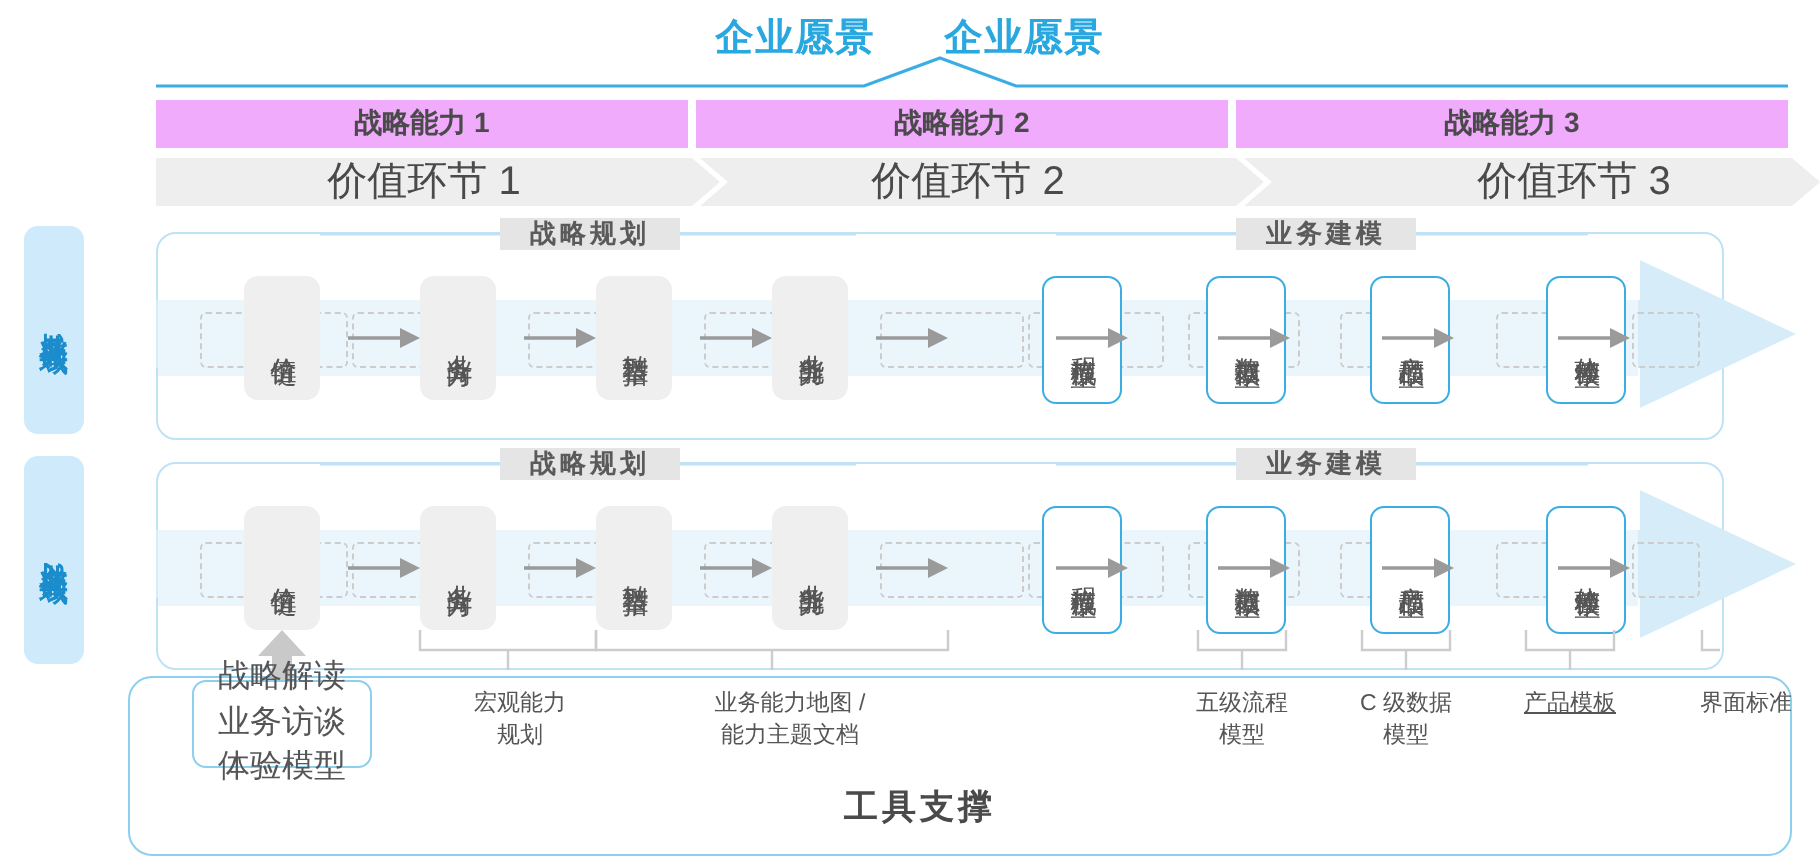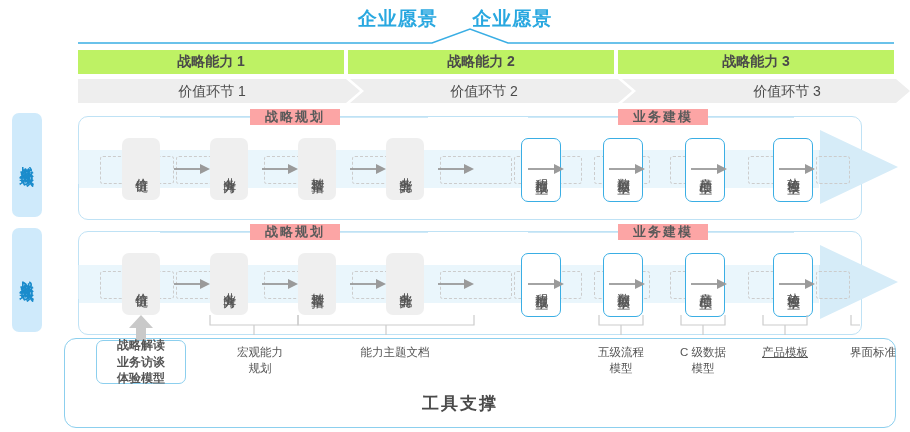--- a/index.html
+++ b/index.html
@@ -11,67 +11,67 @@
   
   #vision-strategy{left:0;top:6px;width:910px;text-align:center;
       font-size:19px;font-weight:bold;color:#29a8e0;letter-spacing:1px;}
   #vision-strategy span{display:inline-block;}
   #vision-strategy .gap{width:22px;}
 
   
   #top-line{left:0;top:24px;}
 
   
-  .cap-bar{height:24px;background:#bef264;color:#4a4a4a;
+  .cap-bar{height:24px;background:#f0abfc;color:#4a4a4a;
       font-size:14px;font-weight:bold;display:flex;align-items:center;
       justify-content:center;}
   .valbar-wrap{position:absolute;left:78px;top:79px;width:832px;height:24px;}
   .valbar-wrap .seg{position:absolute;top:0;height:24px;background:#eeeeee;}
   .valbar-wrap .lbl{position:absolute;top:0;height:24px;line-height:24px;
-      text-align:center;font-size:14px;color:#4a4a4a;}
+      text-align:center;font-size:20px;color:#4a4a4a;}
 
   
   .domain-tab{width:30px;background:#cfeafb;border-radius:7px;
       display:flex;align-items:center;justify-content:center;}
   .domain-tab .vtxt{writing-mode:vertical-rl;text-orientation:upright;
       font-size:14px;font-weight:bold;color:#1b8ccc;letter-spacing:2px;
       line-height:1.05;}
   .domain-tab .vnum{writing-mode:vertical-rl;text-orientation:mixed;
       font-size:14px;font-weight:bold;color:#1b8ccc;}
 
   
   .row-box{border:1px solid #bfe2f5;border-radius:10px;background:#ffffff;}
   .row-band{position:absolute;height:38px;background:#eaf6fc;}
 
   
   .sec-cap{position:absolute;height:16px;line-height:16px;font-size:13px;
-      font-weight:bold;color:#5a5a5a;text-align:center;background:#fca5a5;
+      font-weight:bold;color:#5a5a5a;text-align:center;background:#e5e5e5;
       letter-spacing:2px;}
 
   
   .node{position:absolute;width:38px;border-radius:7px;
       display:flex;align-items:center;justify-content:center;}
   .node .t{writing-mode:vertical-rl;text-orientation:upright;
       font-size:13px;line-height:1.12;letter-spacing:1px;}
   .node.grey{background:#efefef;}
   .node.grey .t{color:#555555;}
   .node.blue{background:#ffffff;border:1.4px solid #3aaee4;}
   .node.blue .t{color:#555555;}
 
   
   .dash{position:absolute;border:1.2px dashed #cccccc;border-radius:3px;
       background:transparent;}
 
   
   .tool-lbl{position:absolute;text-align:center;font-size:11.5px;
       color:#555555;line-height:1.35;}
   .tool-box{position:absolute;border:1.2px solid #8ccfee;border-radius:7px;
-      background:#ffffff;text-align:center;font-size:12px;color:#555555;
+      background:#ffffff;text-align:center;font-size:16px;color:#555555;
       line-height:1.4;display:flex;align-items:center;justify-content:center;
-      font-weight:bold;}
+      font-weight:normal;}
 
   
   #tool-frame{left:64px;top:338px;width:830px;height:88px;
       border:1.2px solid #8ccfee;border-radius:12px;background:transparent;}
   #tool-title{left:64px;top:392px;width:792px;text-align:center;
       font-size:17px;font-weight:bold;color:#4a4a4a;letter-spacing:2px;}
 </style>
 </head>
 <body>
 
@@ -294,20 +294,21 @@
     <div>业务访谈</div>
     <div>体验模型</div>
   </div>
 </div>
 
 <div class="tool-lbl" style="left:210px;top:345px;width:100px;">
   <div>宏观能力</div>
   <div>规划</div>
 </div>
 <div class="tool-lbl" style="left:330px;top:345px;width:130px;">
+  <div>业务能力地图 /</div>
   <div>能力主题文档</div>
 </div>
 <div class="tool-lbl" style="left:576px;top:345px;width:90px;">
   <div>五级流程</div>
   <div>模型</div>
 </div>
 <div class="tool-lbl" style="left:658px;top:345px;width:90px;">
   <div>C 级数据</div>
   <div>模型</div>
 </div>

